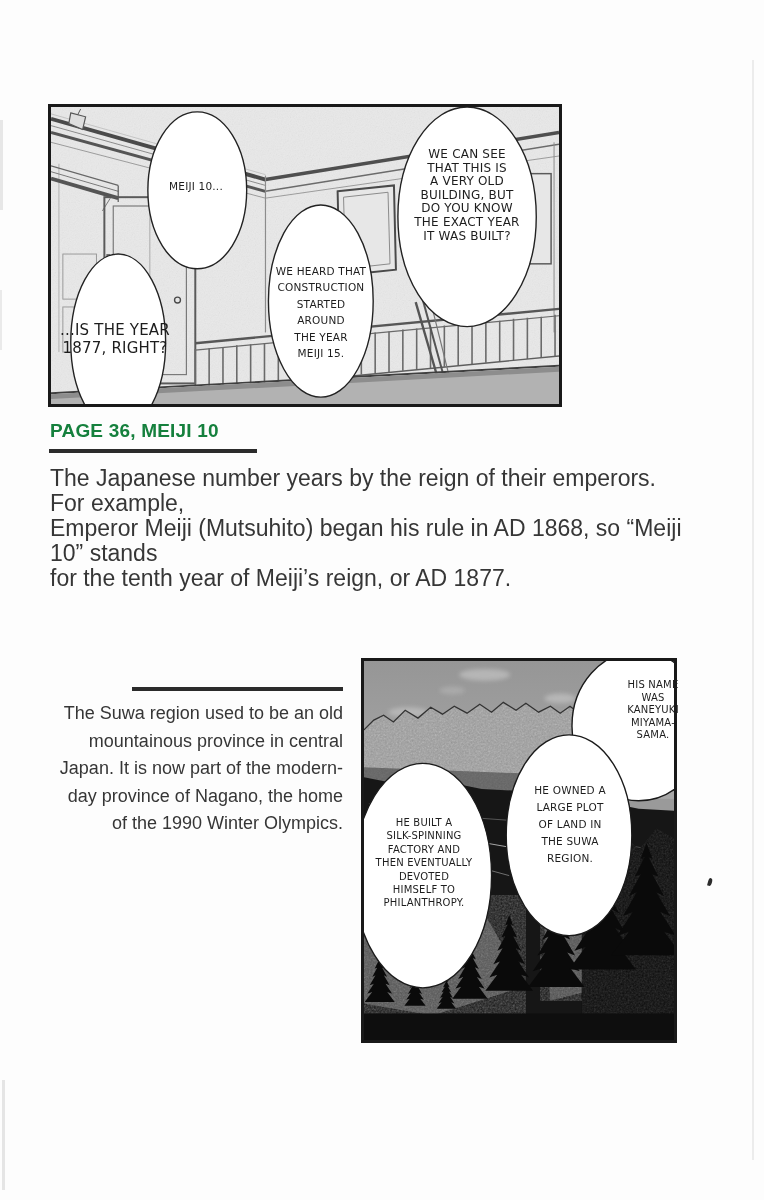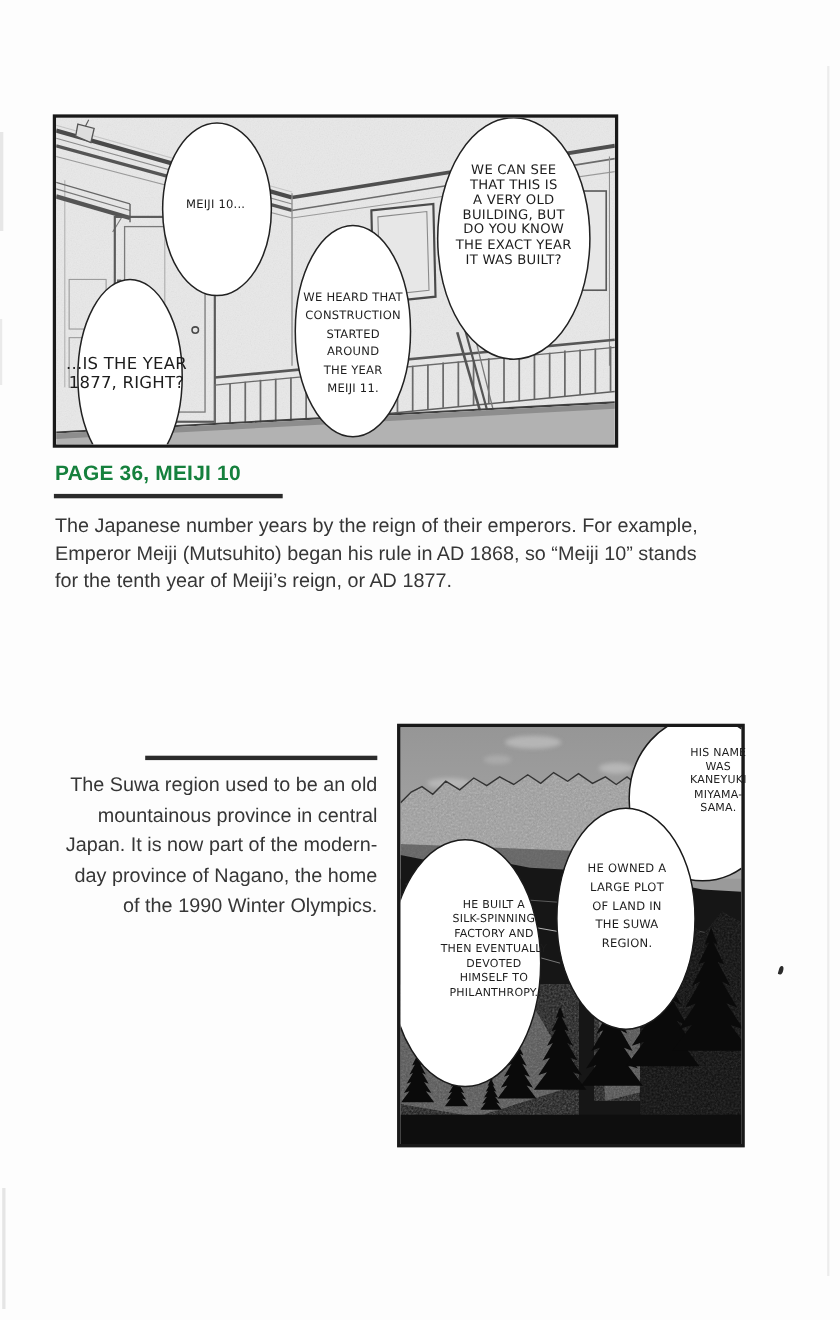--- a/index.html
+++ b/index.html
@@ -8,21 +8,21 @@
   .panel{position:absolute;border:3px solid #191919;box-sizing:border-box;
          background:#e9e9e9;overflow:hidden;}
   .panel svg{display:block;width:100%;height:100%;}
   #panel1{left:48px;top:104px;width:514px;height:303px;}
   #panel2{left:361px;top:658px;width:316px;height:385px;background:#9a9a9a;}
   .btxt{position:absolute;transform:translateX(-50%);text-align:center;white-space:pre-line;
         font-family:"DejaVu Sans",sans-serif;color:#1d1d1d;z-index:3;letter-spacing:0.2px;}
   .note-heading{position:absolute;font-weight:bold;font-size:19px;color:#15803d;
         letter-spacing:0.2px;white-space:nowrap;}
   .rule{position:absolute;height:4px;background:#2b2b2b;}
-  .note-body{position:absolute;font-size:18px;line-height:25px;color:#363636;white-space:pre-line;}
+  .note-body{position:absolute;font-size:23px;line-height:25px;color:#363636;white-space:pre-line;}
   .note-body.right{text-align:right;font-size:18px;line-height:27.5px;}
   .artifact{position:absolute;}
 </style>
 </head>
 <body>
 
 <div class="page">
 
   <div class="panel" id="panel1">
     <svg viewBox="0 0 514 303" preserveAspectRatio="none">
@@ -109,21 +109,21 @@
   </div>
 
   <div class="btxt" style="left:196px;top:179px;font-size:10.5px;line-height:14px;">MEIJI 10...</div>
   <div class="btxt" style="left:115px;top:322px;font-size:15px;line-height:17.5px;">...IS THE YEAR
 1877, RIGHT?</div>
   <div class="btxt" style="left:321px;top:263px;font-size:10.5px;line-height:16.4px;">WE HEARD THAT
 CONSTRUCTION
 STARTED
 AROUND
 THE YEAR
-MEIJI 11.</div>
+MEIJI 15.</div>
   <div class="btxt" style="left:467px;top:148px;font-size:12px;line-height:13.6px;">WE CAN SEE
 THAT THIS IS
 A VERY OLD
 BUILDING, BUT
 DO YOU KNOW
 THE EXACT YEAR
 IT WAS BUILT?</div>
 
   <div class="note-heading" style="left:50px;top:420px;">PAGE 36, MEIJI 10</div>
   <div class="rule" style="left:49px;top:449px;width:208px;"></div>
@@ -217,21 +217,21 @@
   <div class="btxt" style="left:653px;top:679px;font-size:10px;line-height:12.6px;">HIS NAME
 WAS
 KANEYUKI
 MIYAMA-
 SAMA.</div>
   <div class="btxt" style="left:570px;top:782px;font-size:10.5px;line-height:17px;">HE OWNED A
 LARGE PLOT
 OF LAND IN
 THE SUWA
 REGION.</div>
-  <div class="btxt" style="left:424px;top:816px;font-size:10px;line-height:13.4px;margin-left:25px;">HE BUILT A
+  <div class="btxt" style="left:424px;top:816px;font-size:10px;line-height:13.4px;">HE BUILT A
 SILK-SPINNING
 FACTORY AND
 THEN EVENTUALLY
 DEVOTED
 HIMSELF TO
 PHILANTHROPY.</div>
 
   <div class="artifact" style="left:752px;top:60px;width:2px;height:1100px;background:#ececec;"></div>
   <div class="artifact" style="left:708px;top:878px;width:4px;height:8px;background:#2b2b2b;border-radius:50% 50% 50% 10%;transform:rotate(15deg);"></div>
   <div class="artifact" style="left:0;top:120px;width:3px;height:90px;background:#e7e7e7;"></div>

